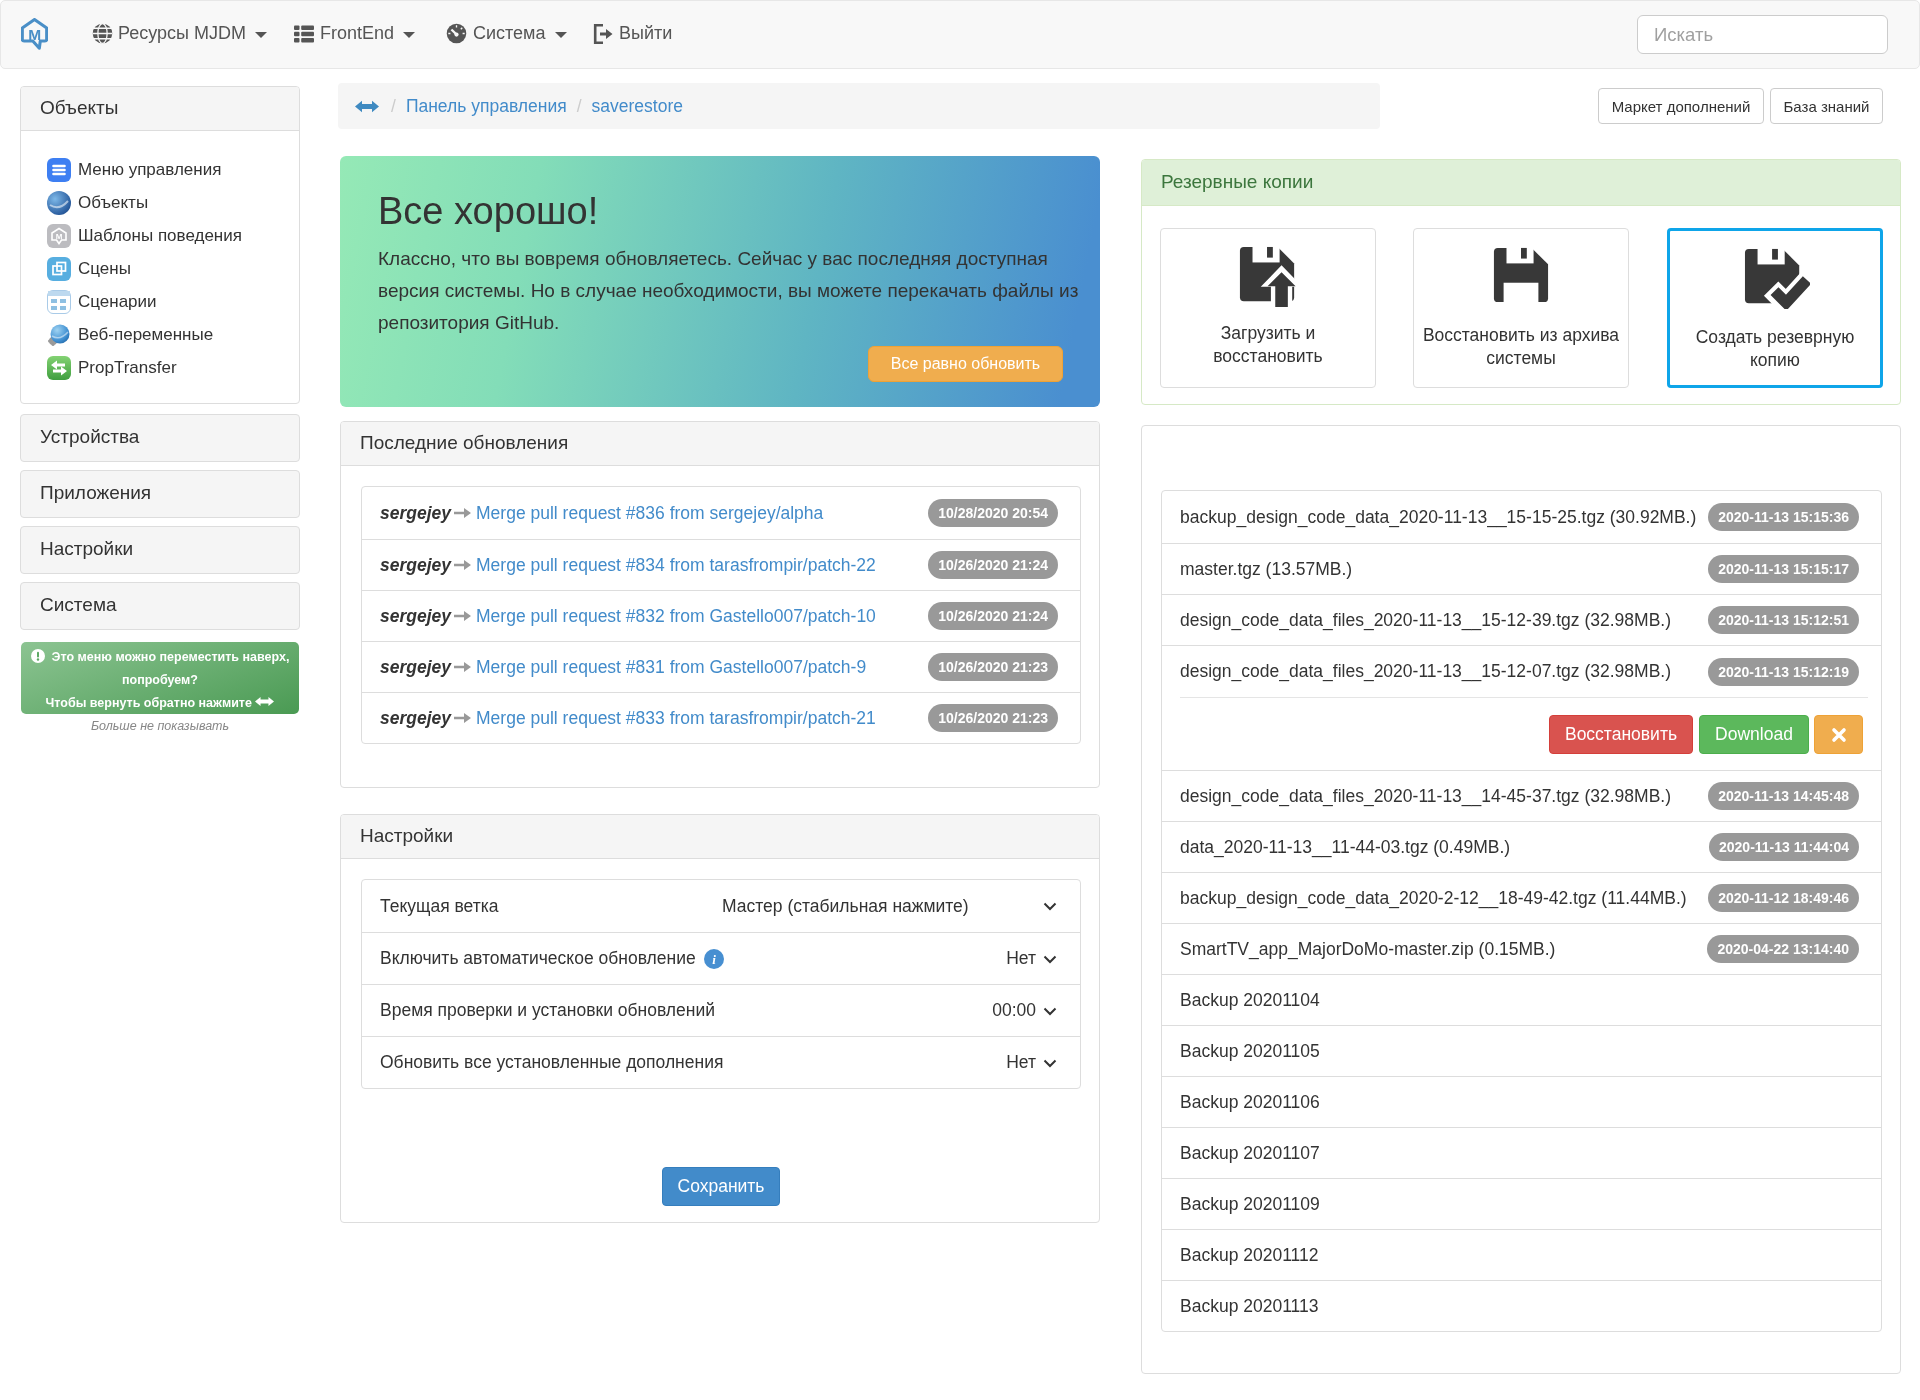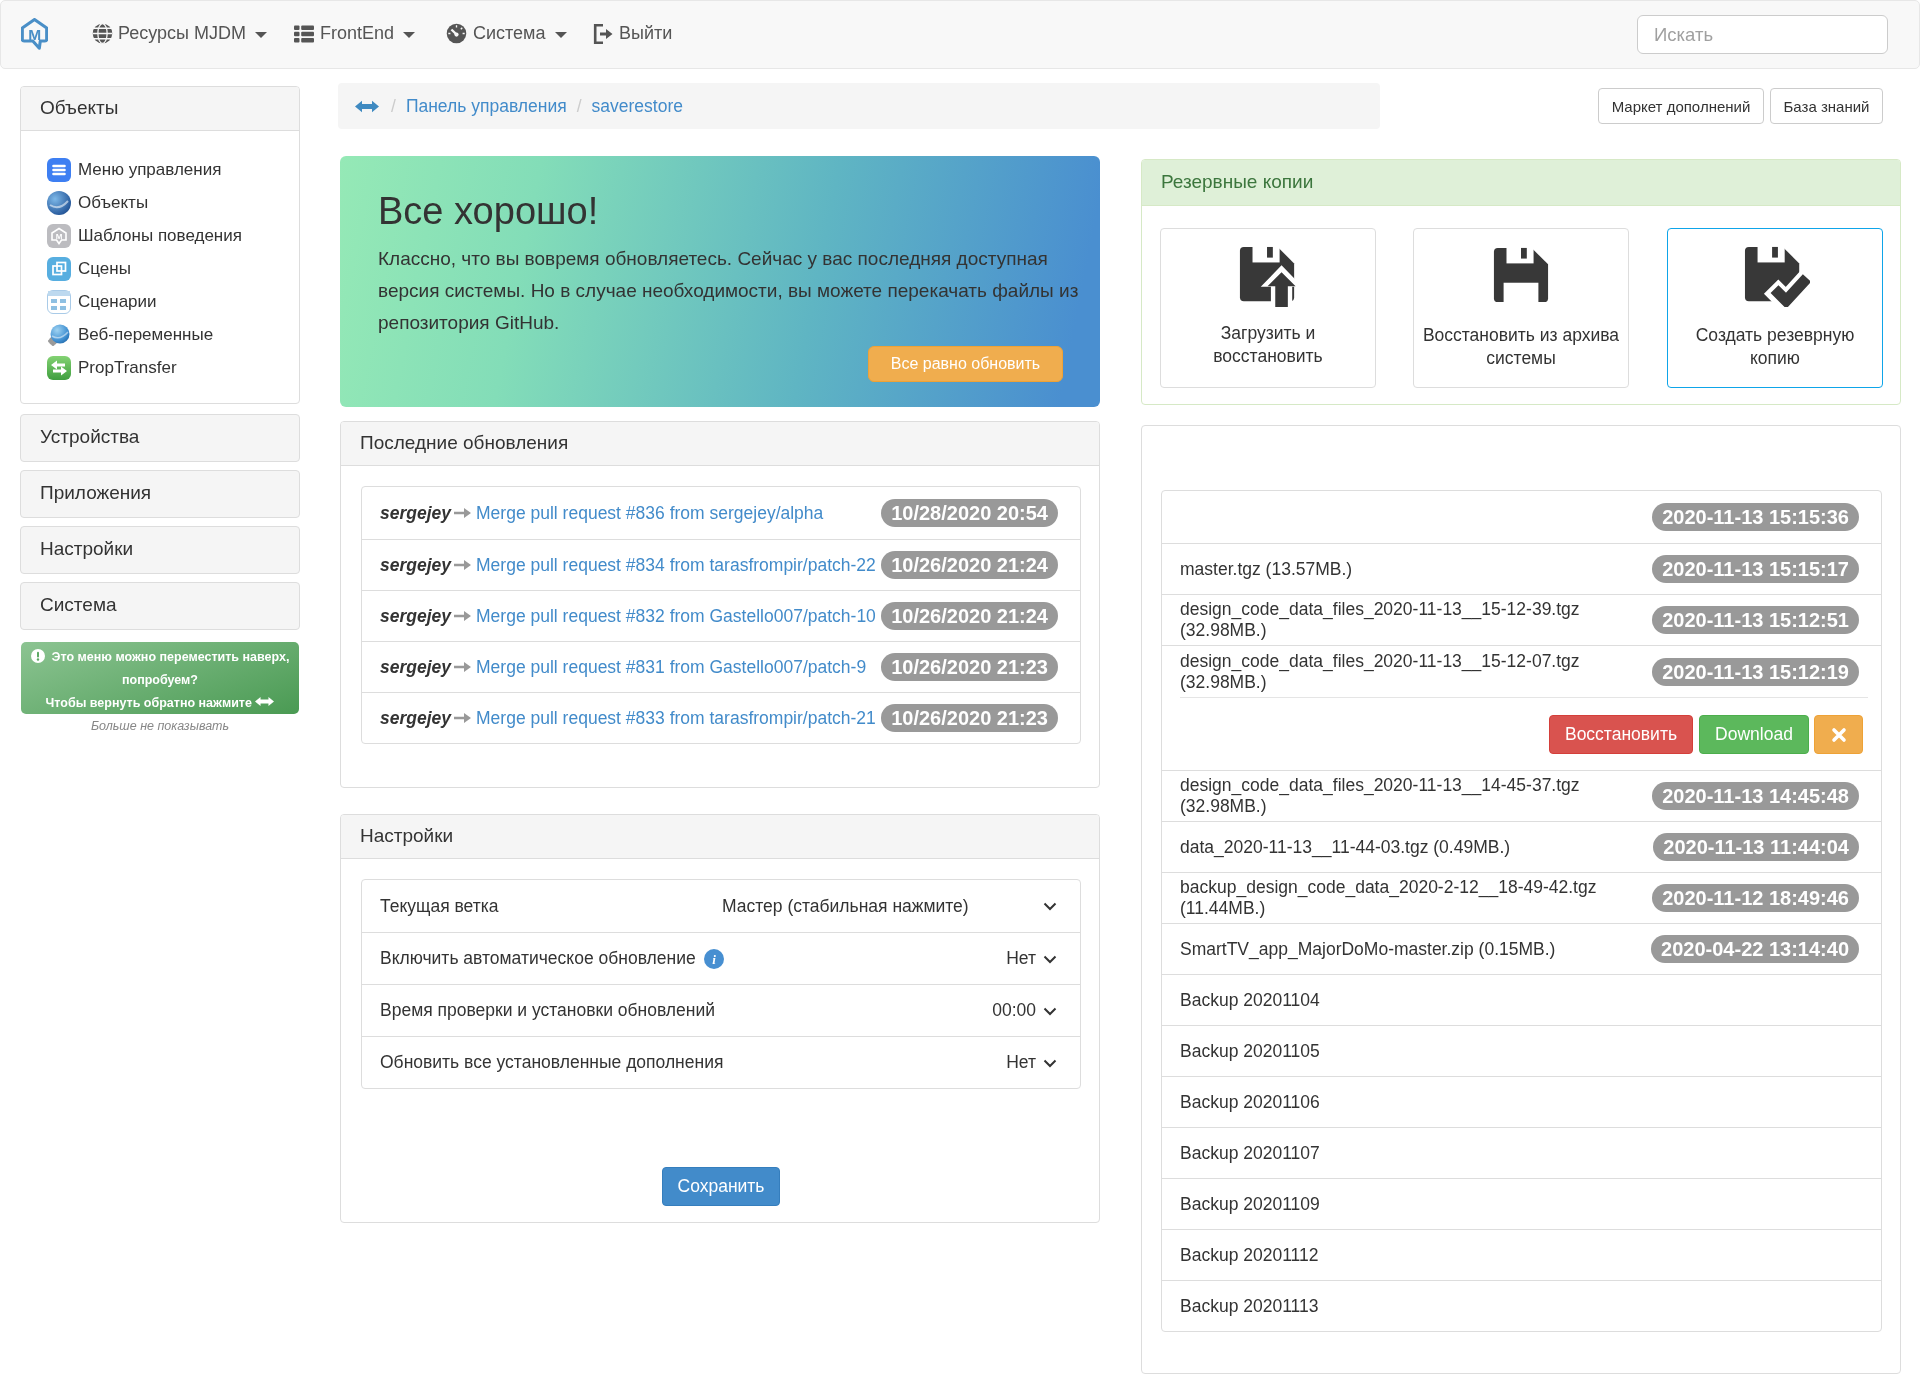--- a/index.html
+++ b/index.html
@@ -22,21 +22,21 @@
 .topbtn{position:absolute;top:88px;height:36px;background:#fff;border:1px solid #ccc;border-radius:4px;color:#333;font-size:15px;display:flex;align-items:center;justify-content:center}
 
 #jumbo{left:340px;top:156px;width:760px;height:251px;border-radius:6px;background:linear-gradient(101deg,#95e9b6 0%,#83ddb8 25%,#5fb5c3 62%,#4a8fd0 95%)}
 #jumbo h1{font-size:38px;font-weight:normal;color:#333;position:absolute;left:38px;top:34px}
 #jumbo p{position:absolute;left:38px;top:87px;font-size:19px;line-height:32px;color:#333}
 #btn-upd{position:absolute;left:528px;top:190px;width:195px;height:36px;background:#f0ad4e;border:1px solid #eea236;border-radius:6px;color:#fff;font-size:16px;display:flex;align-items:center;justify-content:center}
 
 .lgroup{position:absolute;border:1px solid #ddd;border-radius:4px;background:#fff}
 .lrow{display:flex;align-items:center;border-top:1px solid #ddd;padding:0 22px 0 18px;font-size:17.5px}
 .lrow:first-child{border-top:none}
-.badge{margin-left:auto;background:#999;color:#fff;font-size:20px;font-weight:bold;height:28px;line-height:28px;border-radius:14px;padding:0 10px;white-space:nowrap}
+.badge{margin-left:auto;background:#999;color:#fff;font-size:14px;font-weight:bold;height:28px;line-height:28px;border-radius:14px;padding:0 10px;white-space:nowrap}
 a.blue{color:#428bca;text-decoration:none}
 
 .chev{width:16px;height:16px;flex:none}
 
 .btn{display:flex;align-items:center;justify-content:center;color:#fff;border-radius:4px;font-size:17.5px}
 </style></head>
 <body>
 
 <div id="navbar" class="abs"></div>
 <div class="navitem" style="left:21px">
@@ -266,35 +266,36 @@
   </div>
   <div class="abs" style="left:271px;top:68px;width:216px;height:160px;border:1px solid #ddd;border-radius:4px;text-align:center;font-size:17.5px">
     <svg width="58" height="60" viewBox="0 0 60 60" style="margin-top:16px">
         <path d="M6 2 H41 L58 19 V54 Q58 58 54 58 H6 Q2 58 2 54 V6 Q2 2 6 2 Z" fill="#383838"></path>
         <rect x="15" y="2" width="28" height="16" fill="#fff"></rect>
         <rect x="30" y="2" width="6" height="11" fill="#383838"></rect>
         <rect x="12" y="38" width="36" height="22" fill="#fff"></rect>
       </svg>
     <div style="margin-top:14px;line-height:23px">Восстановить из архива<br>системы</div>
   </div>
-  <div class="abs" style="left:525px;top:68px;width:216px;height:160px;border:1px solid #0ea5e9;border-radius:4px;text-align:center;font-size:17.5px">
+  <div class="abs" style="left:525px;top:68px;width:216px;height:160px;border:3px solid #0ea5e9;border-radius:4px;text-align:center;font-size:17.5px">
     <svg width="70" height="62" viewBox="0 0 72 64" style="margin-top:16px">
         <path d="M9 2 H44 L61 19 V54 Q61 58 57 58 H9 Q5 58 5 54 V6 Q5 2 9 2 Z" fill="#383838"></path>
         <rect x="18" y="2" width="28" height="16" fill="#fff"></rect>
         <rect x="33" y="2" width="6" height="11" fill="#383838"></rect>
         <path d="M32 43 L47.5 58.5 L71 32.5" fill="none" stroke="#fff" stroke-width="21"></path>
         <path d="M35.5 45.5 L47.5 57.5 L69 34" fill="none" stroke="#383838" stroke-width="11.5"></path>
       </svg>
     <div style="margin-top:12px;line-height:23px">Создать резеврную<br>копию</div>
   </div>
 </div>
 
 <div class="panel" style="left:1141px;top:425px;width:760px;height:949px">
   <div class="lgroup" style="left:19px;top:64px;width:721px">
     <div class="lrow" style="height:52px">
+        <span>backup_design_code_data_2020-11-13__15-15-25.tgz (30.92MB.)</span>
         <span class="badge">2020-11-13 15:15:36</span>
       </div>
     <div class="lrow" style="height:51px">
         <span>master.tgz (13.57MB.)</span>
         <span class="badge">2020-11-13 15:15:17</span>
       </div>
     <div class="lrow" style="height:51px">
         <span>design_code_data_files_2020-11-13__15-12-39.tgz (32.98MB.)</span>
         <span class="badge">2020-11-13 15:12:51</span>
       </div>

